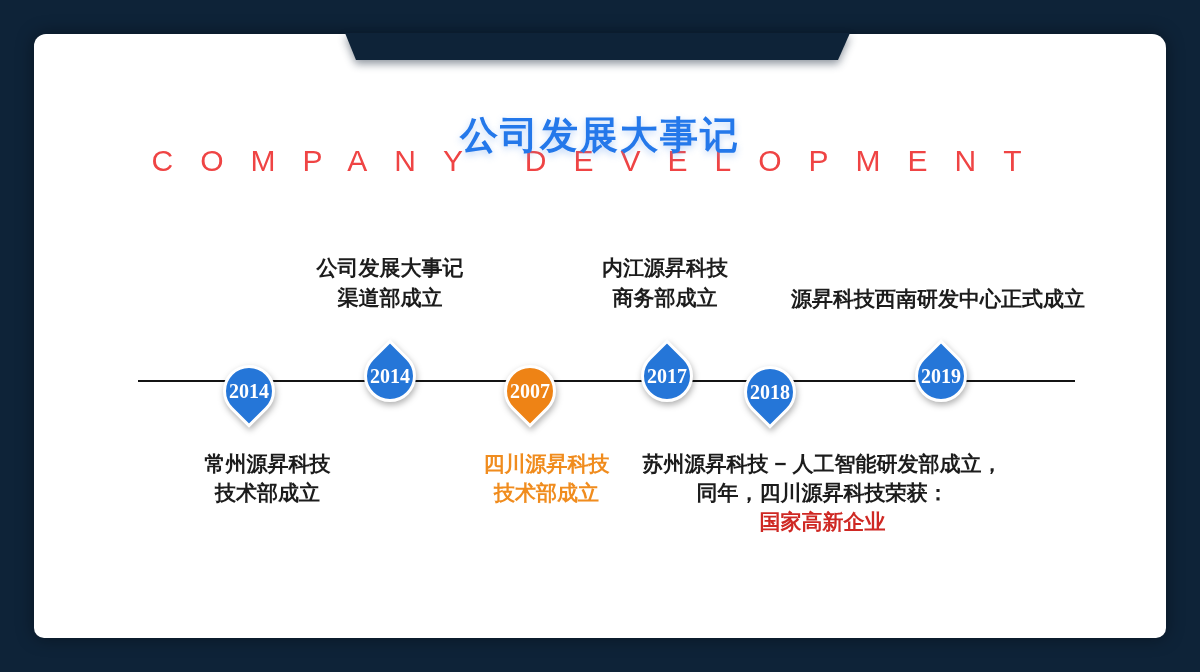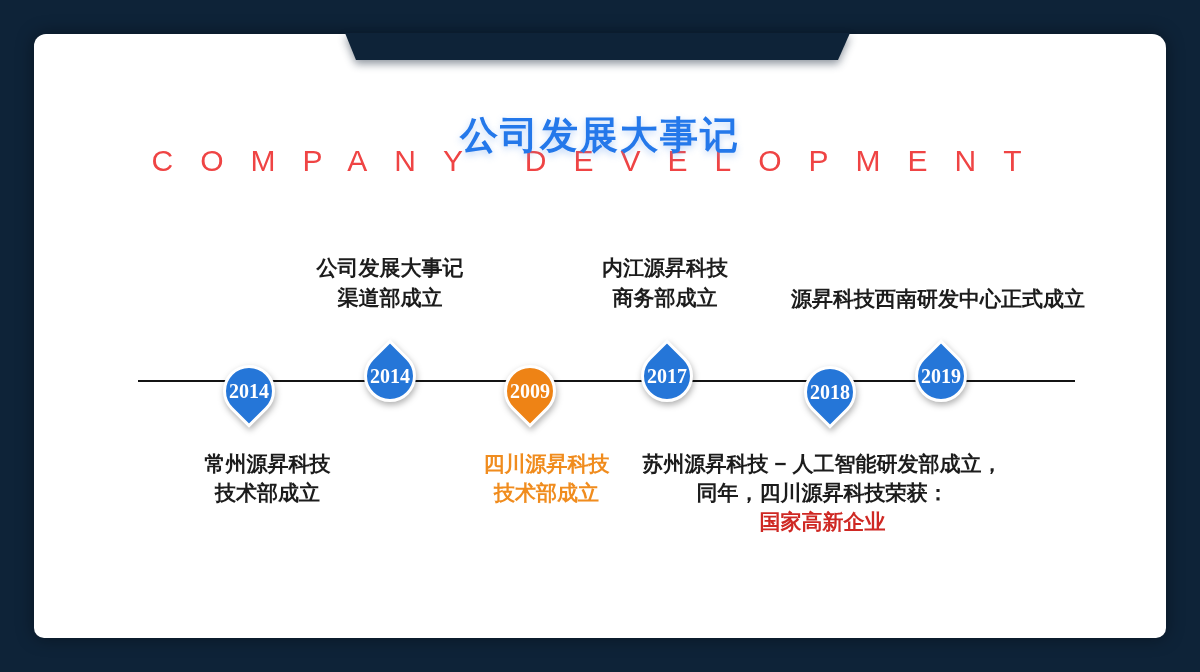--- a/index.html
+++ b/index.html
@@ -65,27 +65,27 @@
   <div class="pin pin-down blue" style="left:223px;top:365px;">
     <div class="bubble"></div>
     <div class="year">2014</div>
   </div>
   <div class="pin pin-up blue" style="left:364px;top:350px;">
     <div class="bubble"></div>
     <div class="year">2014</div>
   </div>
   <div class="pin pin-down orange" style="left:504px;top:365px;">
     <div class="bubble"></div>
-    <div class="year">2009</div>
+    <div class="year">2007</div>
   </div>
   <div class="pin pin-up blue" style="left:641px;top:350px;">
     <div class="bubble"></div>
     <div class="year">2017</div>
   </div>
-  <div class="pin pin-down blue" style="left:804px;top:366px;">
+  <div class="pin pin-down blue" style="left:744px;top:366px;">
     <div class="bubble"></div>
     <div class="year">2018</div>
   </div>
   <div class="pin pin-up blue" style="left:915px;top:350px;">
     <div class="bubble"></div>
     <div class="year">2019</div>
   </div>
 
   <div class="label above" style="left:390px;top:253px;">
     <div class="line">公司发展大事记</div>

